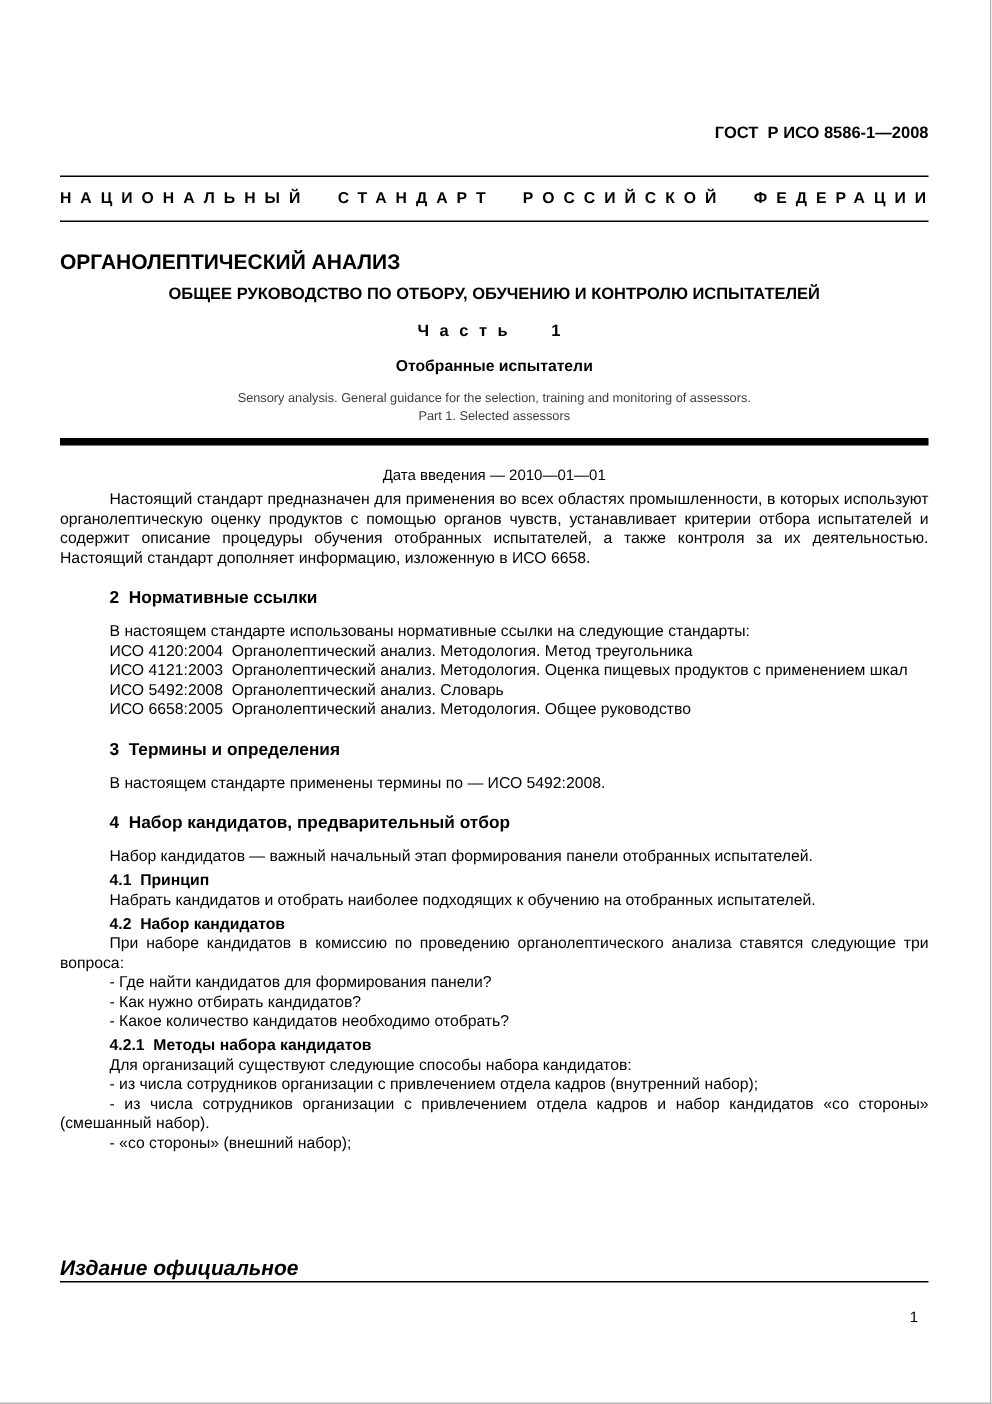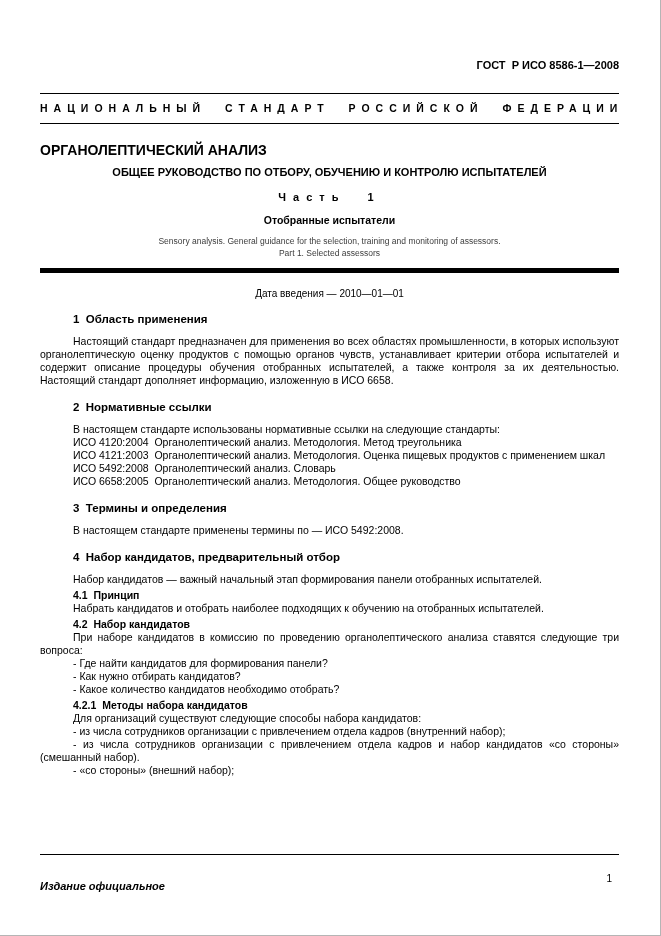--- a/index.html
+++ b/index.html
@@ -8,21 +8,21 @@
     width: 661px;
     height: 936px;
     background: #ffffff;
     color: #000;
     font-family: "Liberation Sans", sans-serif;
     overflow: hidden;
     border-right: 1px solid #b5b5b5;
     border-bottom: 1px solid #b5b5b5;
     box-sizing: border-box;
   }
-  .inner { padding: 59px 41px 0 40px; }
+  .inner { padding: 83px 41px 0 40px; }
 
   .doc-code {
     text-align: right;
     font-weight: bold;
     font-size: 11px;
     white-space: pre;
   }
   .rule { border: 0; border-top: 1px solid #000; height: 0; }
   .rule-1 { margin-top: 22px; }
   .rule-2 { margin-top: 9px; }
@@ -49,22 +49,22 @@
   .effective-date { margin-top: 15px; text-align: center; font-weight: normal; font-size: 10px; white-space: pre; }
 
   .content { margin-top: 4px; font-size: 10.5px; line-height: 13px; }
   .blk { margin: 0; white-space: pre-wrap; }
   .blk.p  { text-align: justify; text-indent: 33px; }
   .blk.h1 { font-size: 11.5px; font-weight: bold; margin: 14px 0 9px 0; text-indent: 33px; text-align: left; }
   .blk.h2 { font-weight: bold; margin-top: 3px; text-indent: 33px; text-align: left; }
 
   .footer-rule { position: absolute; left: 40px; right: 41px; top: 854px; border-top: 1px solid #000; }
   .edition-note {
-    position: absolute; left: 40px; top: 880px;
-    font-weight: bold; font-style: italic; font-size: 11px;
+    position: absolute; left: 40px; top: 837px;
+    font-weight: bold; font-style: italic; font-size: 14px;
   }
   .page-number { position: absolute; right: 48px; top: 873px; font-size: 10px; }
 </style>
 </head>
 <body>
 
 <div class="page">
   <div class="inner">
 
     <div class="doc-code">ГОСТ  Р ИСО 8586-1—2008</div>
@@ -82,21 +82,20 @@
     <div class="part-subtitle">Отобранные испытатели</div>
 
     <div class="eng eng-1">Sensory analysis. General guidance for the selection, training and monitoring of assessors.</div>
     <div class="eng eng-2">Part 1.  Selected assessors</div>
 
     <div class="thick-rule"></div>
 
     <div class="effective-date">Дата введения — 2010—01—01</div>
 
     <div class="content">
-        <div class="blk h1">1  Область применения</div>
         <div class="blk p">Настоящий стандарт предназначен для применения во всех областях промышленности, в которых используют органолептическую оценку продуктов с помощью органов чувств, устанавливает критерии отбора испытателей и содержит описание процедуры обучения отобранных испытателей, а также контроля за их деятельностью. Настоящий стандарт дополняет информацию, изложенную в ИСО 6658.</div>
         <div class="blk h1">2  Нормативные ссылки</div>
         <div class="blk p">В настоящем стандарте использованы нормативные ссылки на следующие стандарты:</div>
         <div class="blk p">ИСО 4120:2004  Органолептический анализ. Методология. Метод треугольника</div>
         <div class="blk p">ИСО 4121:2003  Органолептический анализ. Методология. Оценка пищевых продуктов с применением шкал</div>
         <div class="blk p">ИСО 5492:2008  Органолептический анализ. Словарь</div>
         <div class="blk p">ИСО 6658:2005  Органолептический анализ. Методология. Общее руководство</div>
         <div class="blk h1">3  Термины и определения</div>
         <div class="blk p">В настоящем стандарте применены термины по — ИСО 5492:2008.</div>
         <div class="blk h1">4  Набор кандидатов, предварительный отбор</div>

